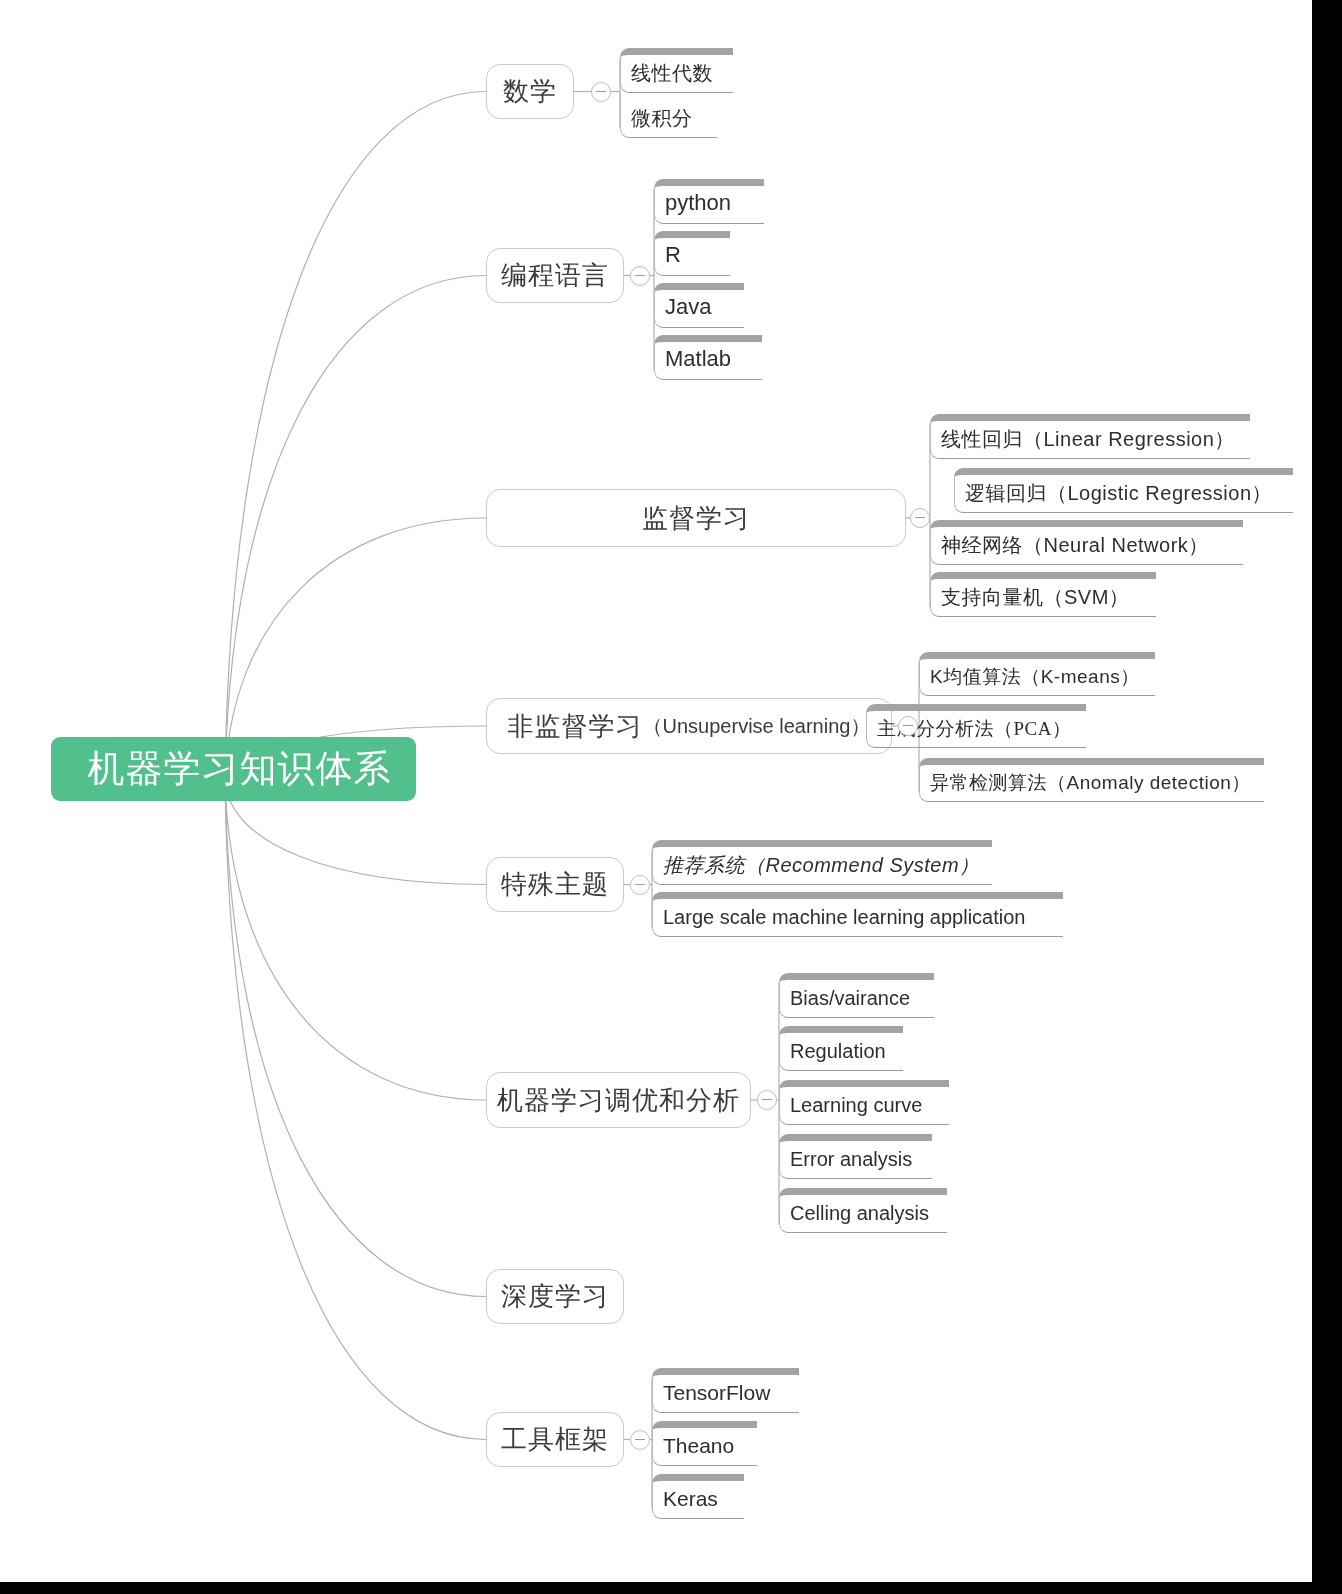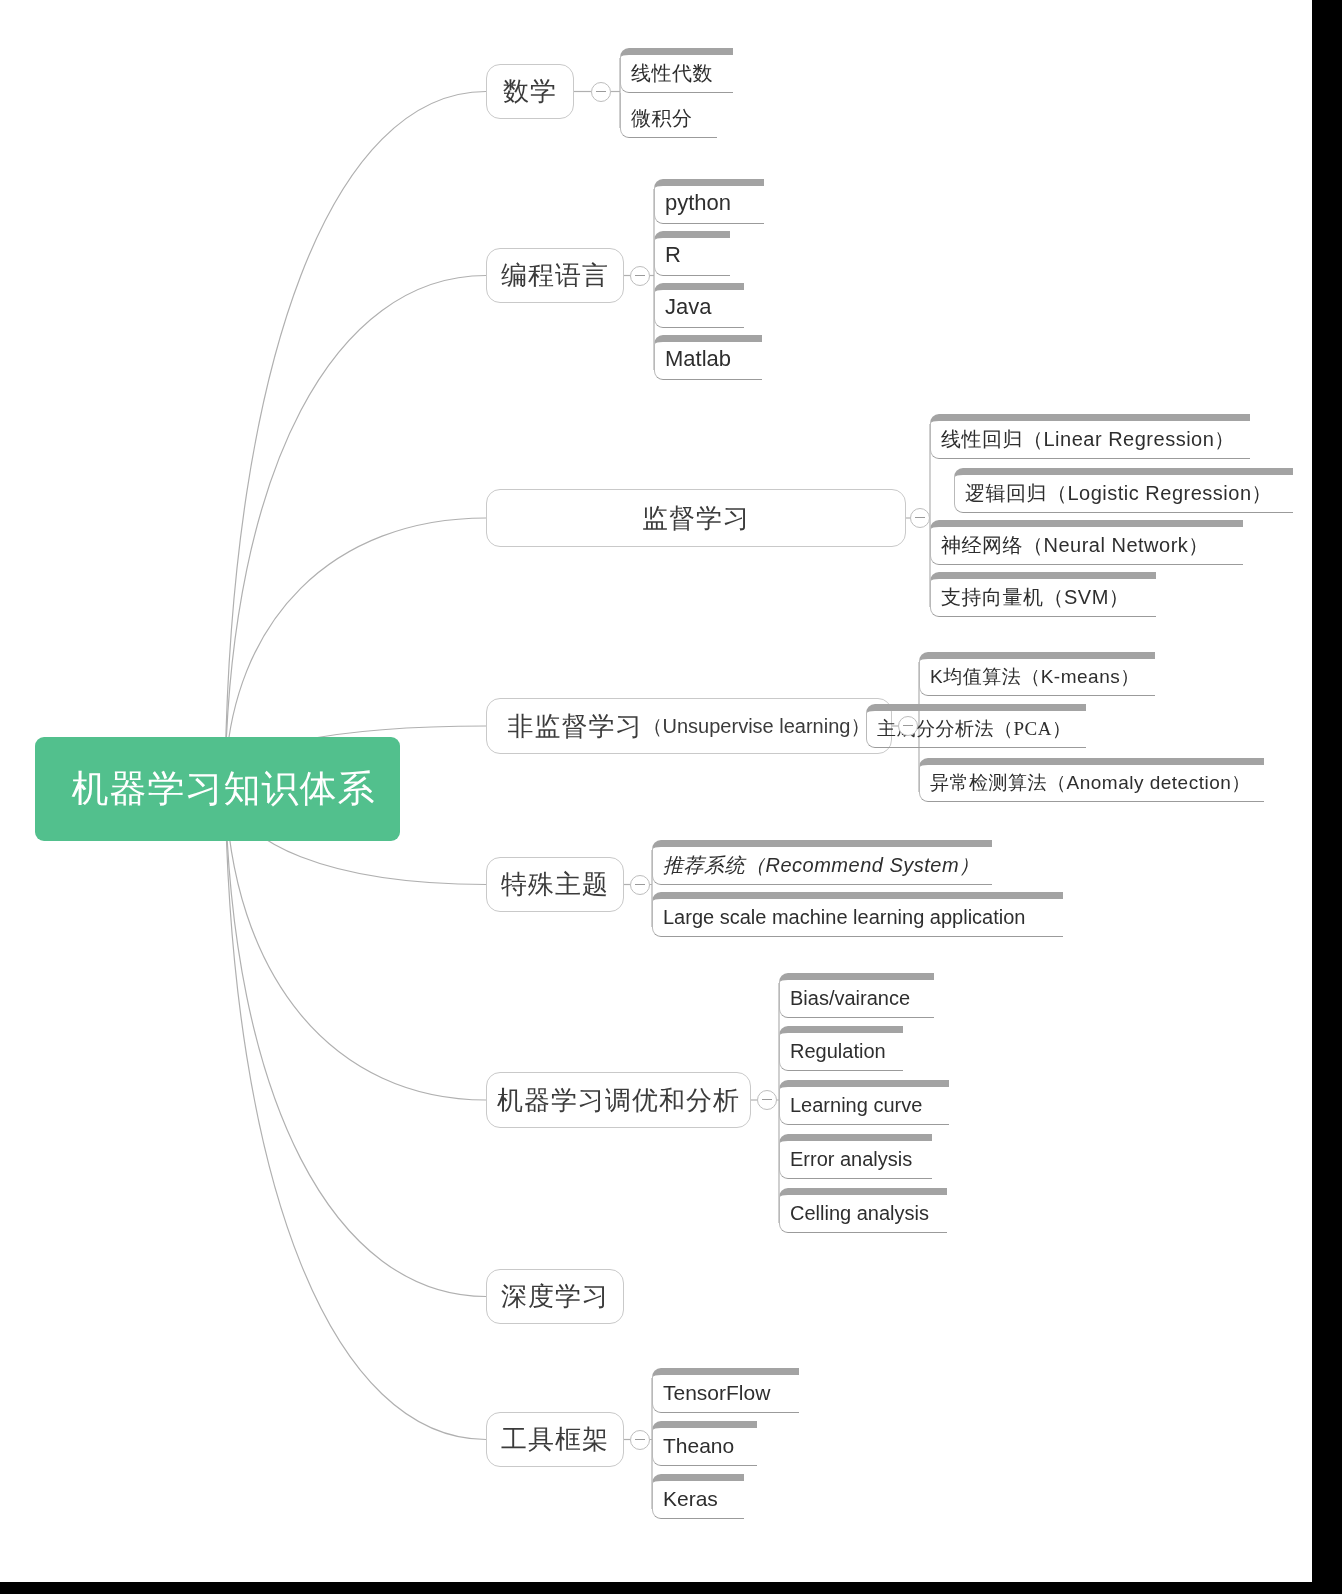--- a/index.html
+++ b/index.html
@@ -106,21 +106,21 @@
       <path d="M 777 1100 L 779 1100" fill="none" stroke="#b0b0b0" stroke-width="1.2"></path>
       <path d="M 779 983 L 779 1223" fill="none" stroke="#b0b0b0" stroke-width="1.2"></path>
       <path d="M 225 781 C 230.22 1100.6100000000001, 334.62 1296.5, 486 1296.5" fill="none" stroke="#b0b0b0" stroke-width="1.2"></path>
       <path d="M 225 781 C 230.22 1189.27, 334.62 1439.5, 486 1439.5" fill="none" stroke="#b0b0b0" stroke-width="1.2"></path>
       <path d="M 624 1439.5 L 630 1439.5" fill="none" stroke="#b0b0b0" stroke-width="1.2"></path>
       <path d="M 650 1439.5 L 652 1439.5" fill="none" stroke="#b0b0b0" stroke-width="1.2"></path>
       <path d="M 652 1378 L 652 1509" fill="none" stroke="#b0b0b0" stroke-width="1.2"></path>
     </svg>
 
   <div id="nodes-layer">
-      <div class="root-node" style="left: 35px; top: 737px; width: 365px; height: 104px; background: rgb(82, 192, 141); color: rgb(255, 255, 255); padding-left: 12px;">
+      <div class="root-node" style="left: 51px; top: 737px; width: 365px; height: 64px; background: rgb(82, 192, 141); color: rgb(255, 255, 255); padding-left: 12px;">
         <span>机器学习知识体系</span>
       </div>
       <div class="l1-node" style="left: 486px; top: 64px; width: 88px; height: 55px; border-color: rgb(201, 201, 201); color: rgb(59, 59, 59);">
         <span class="cjk">数学</span>
       </div>
       <div class="toggle" style="left: 591px; top: 82px;"></div>
       <div class="l2-node topcap" style="left: 620px; top: 48px; width: 113px; height: 45px;">
         <span style="font-size: 20px; letter-spacing: 0.5px;">线性代数</span>
       </div>
       <div class="l2-node" style="left: 620px; top: 93px; width: 97px; height: 45px;">

